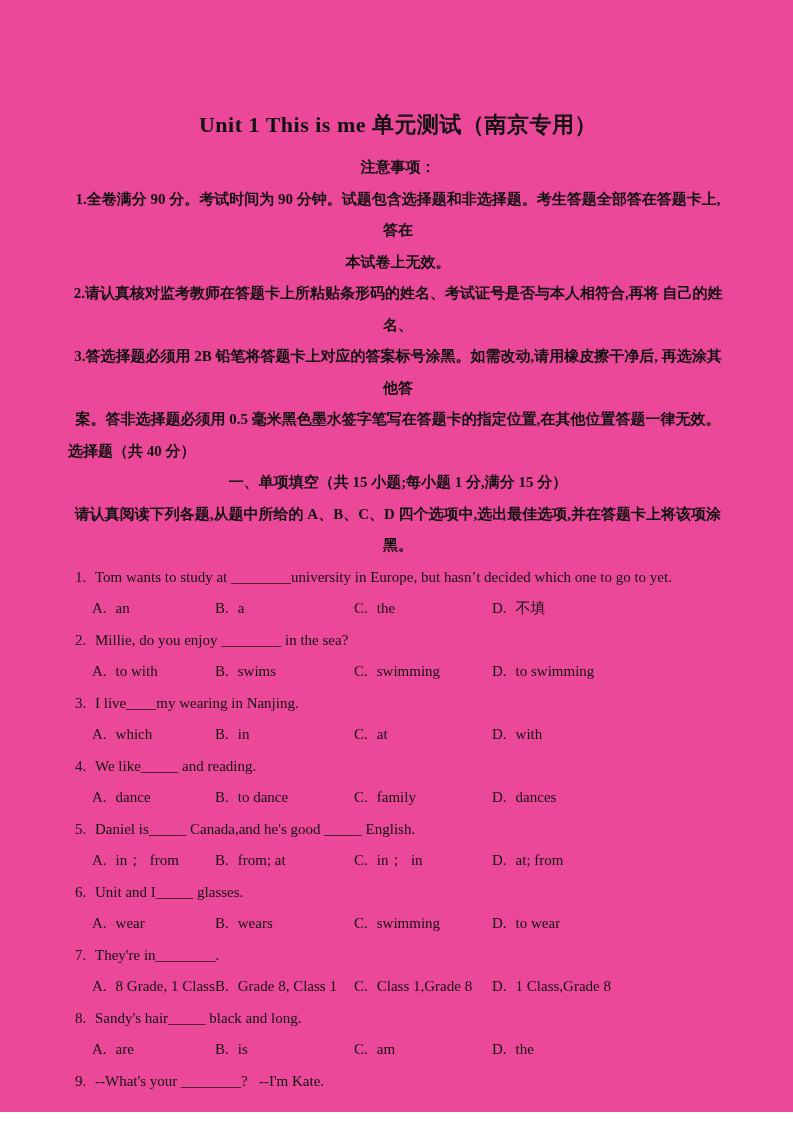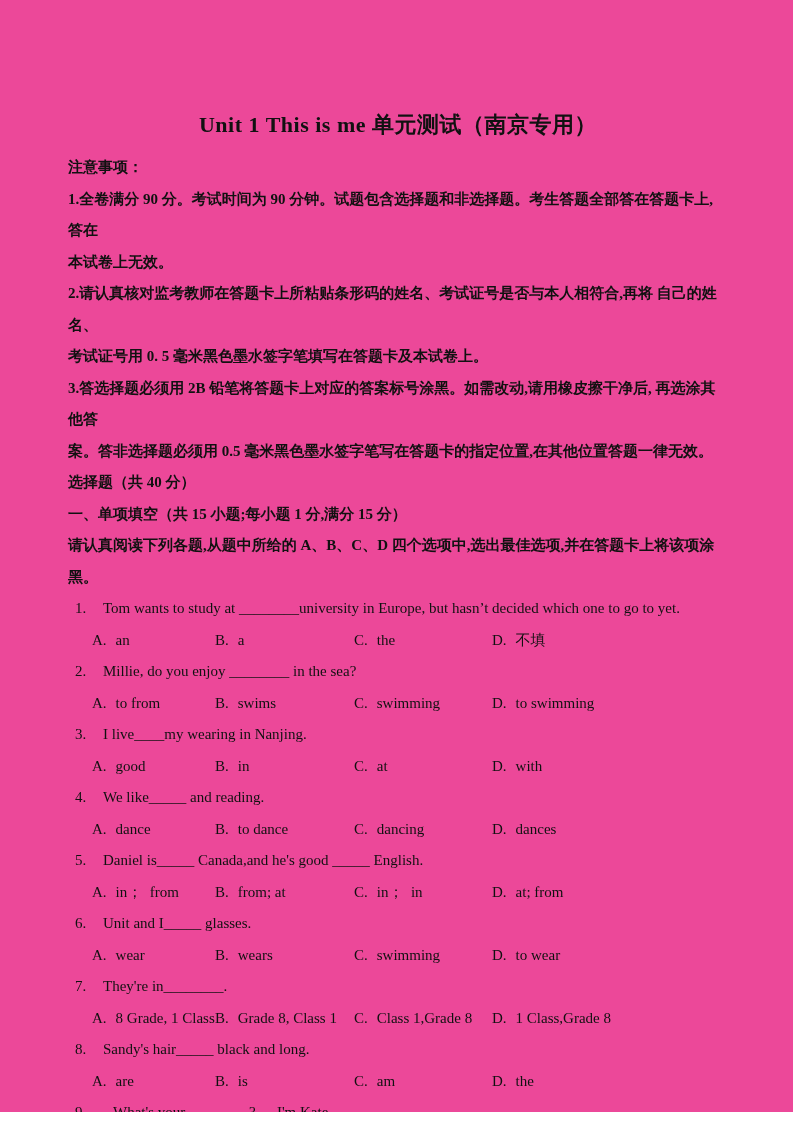--- a/index.html
+++ b/index.html
@@ -23,37 +23,37 @@
     text-align: center;
     font-size: 22px;
     font-weight: bold;
     line-height: 33px;
     letter-spacing: 0.5px;
   }
   .line {
     font-size: 15px;
     line-height: 31.5px;
     white-space: pre-wrap;
+    text-align: center;
   }
   .bold { font-weight: bold; }
   .center { text-align: left; }
   .q-line {
     display: flex;
     font-size: 15px;
     line-height: 31.5px;
   }
   .q-num {
     flex: none;
     width: 20px;
     margin-left: 7px;
   }
   .q-text {
     flex: 1;
     white-space: pre-wrap;
-    margin-left: 8px;
   }
   .options-row {
     display: flex;
     font-size: 15px;
     line-height: 31.5px;
     padding-left: 24px;
   }
   .opt { display: flex; }
   .opt-col-0 { width: 123px; flex: none; }
   .opt-col-1 { width: 139px; flex: none; }
@@ -71,21 +71,20 @@
 <div class="page">
 
   <h1 class="doc-title">Unit 1 This is me 单元测试（南京专用）</h1>
 
   <div class="line bold">注意事项：</div>
 
   <div>
       <div class="line bold">1.全卷满分 90 分。考试时间为 90 分钟。试题包含选择题和非选择题。考生答题全部答在答题卡上, 答在</div>
       <div class="line bold">本试卷上无效。</div>
       <div class="line bold">2.请认真核对监考教师在答题卡上所粘贴条形码的姓名、考试证号是否与本人相符合,再将 自己的姓名、</div>
-      <div class="line bold">考试证号用 0. 5 毫米黑色墨水签字笔填写在答题卡及本试卷上。</div>
       <div class="line bold">3.答选择题必须用 2B 铅笔将答题卡上对应的答案标号涂黑。如需改动,请用橡皮擦干净后, 再选涂其他答</div>
       <div class="line bold">案。答非选择题必须用 0.5 毫米黑色墨水签字笔写在答题卡的指定位置,在其他位置答题一律无效。</div>
     </div>
 
   <div class="line bold center">选择题（共 40 分）</div>
 
   <div class="line bold">一、单项填空（共 15 小题;每小题 1 分,满分 15 分）</div>
 
   <div class="line bold">请认真阅读下列各题,从题中所给的 A、B、C、D 四个选项中,选出最佳选项,并在答题卡上将该项涂黑。</div>
 
@@ -115,21 +114,21 @@
         </div>
       </div>
       <div>
         <div class="q-line">
           <span class="q-num">2.</span>
           <span class="q-text">Millie, do you enjoy ________ in the sea?</span>
         </div>
         <div class="options-row">
           <span class="opt opt-col-0">
             <span class="opt-label">A.</span>
-            <span class="opt-text">to from</span>
+            <span class="opt-text">to with</span>
           </span>
           <span class="opt opt-col-1">
             <span class="opt-label">B.</span>
             <span class="opt-text">swims</span>
           </span>
           <span class="opt opt-col-2">
             <span class="opt-label">C.</span>
             <span class="opt-text">swimming</span>
           </span>
           <span class="opt opt-col-3">
@@ -139,21 +138,21 @@
         </div>
       </div>
       <div>
         <div class="q-line">
           <span class="q-num">3.</span>
           <span class="q-text">I live____my wearing in Nanjing.</span>
         </div>
         <div class="options-row">
           <span class="opt opt-col-0">
             <span class="opt-label">A.</span>
-            <span class="opt-text">good</span>
+            <span class="opt-text">which</span>
           </span>
           <span class="opt opt-col-1">
             <span class="opt-label">B.</span>
             <span class="opt-text">in</span>
           </span>
           <span class="opt opt-col-2">
             <span class="opt-label">C.</span>
             <span class="opt-text">at</span>
           </span>
           <span class="opt opt-col-3">
@@ -171,21 +170,21 @@
           <span class="opt opt-col-0">
             <span class="opt-label">A.</span>
             <span class="opt-text">dance</span>
           </span>
           <span class="opt opt-col-1">
             <span class="opt-label">B.</span>
             <span class="opt-text">to dance</span>
           </span>
           <span class="opt opt-col-2">
             <span class="opt-label">C.</span>
-            <span class="opt-text">dancing</span>
+            <span class="opt-text">family</span>
           </span>
           <span class="opt opt-col-3">
             <span class="opt-label">D.</span>
             <span class="opt-text">dances</span>
           </span>
         </div>
       </div>
       <div>
         <div class="q-line">
           <span class="q-num">5.</span>

